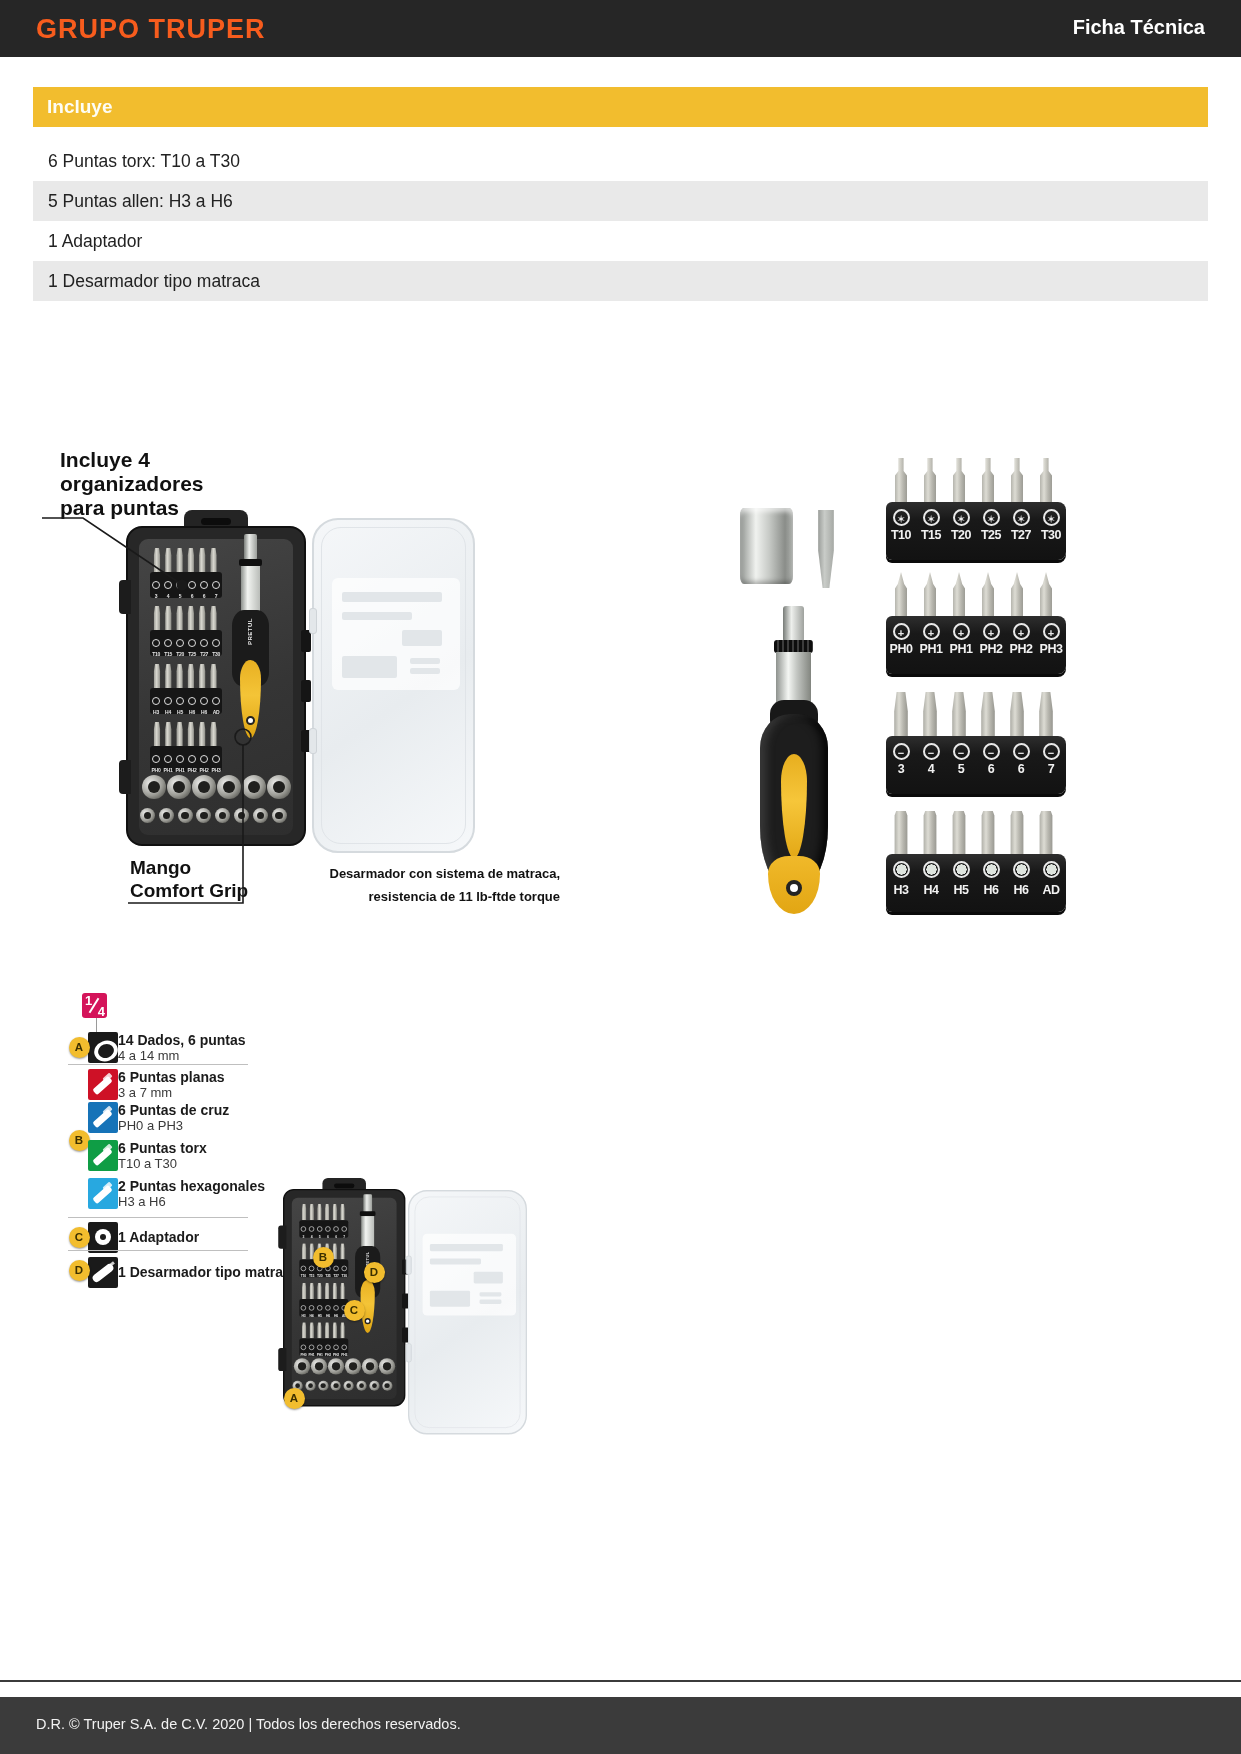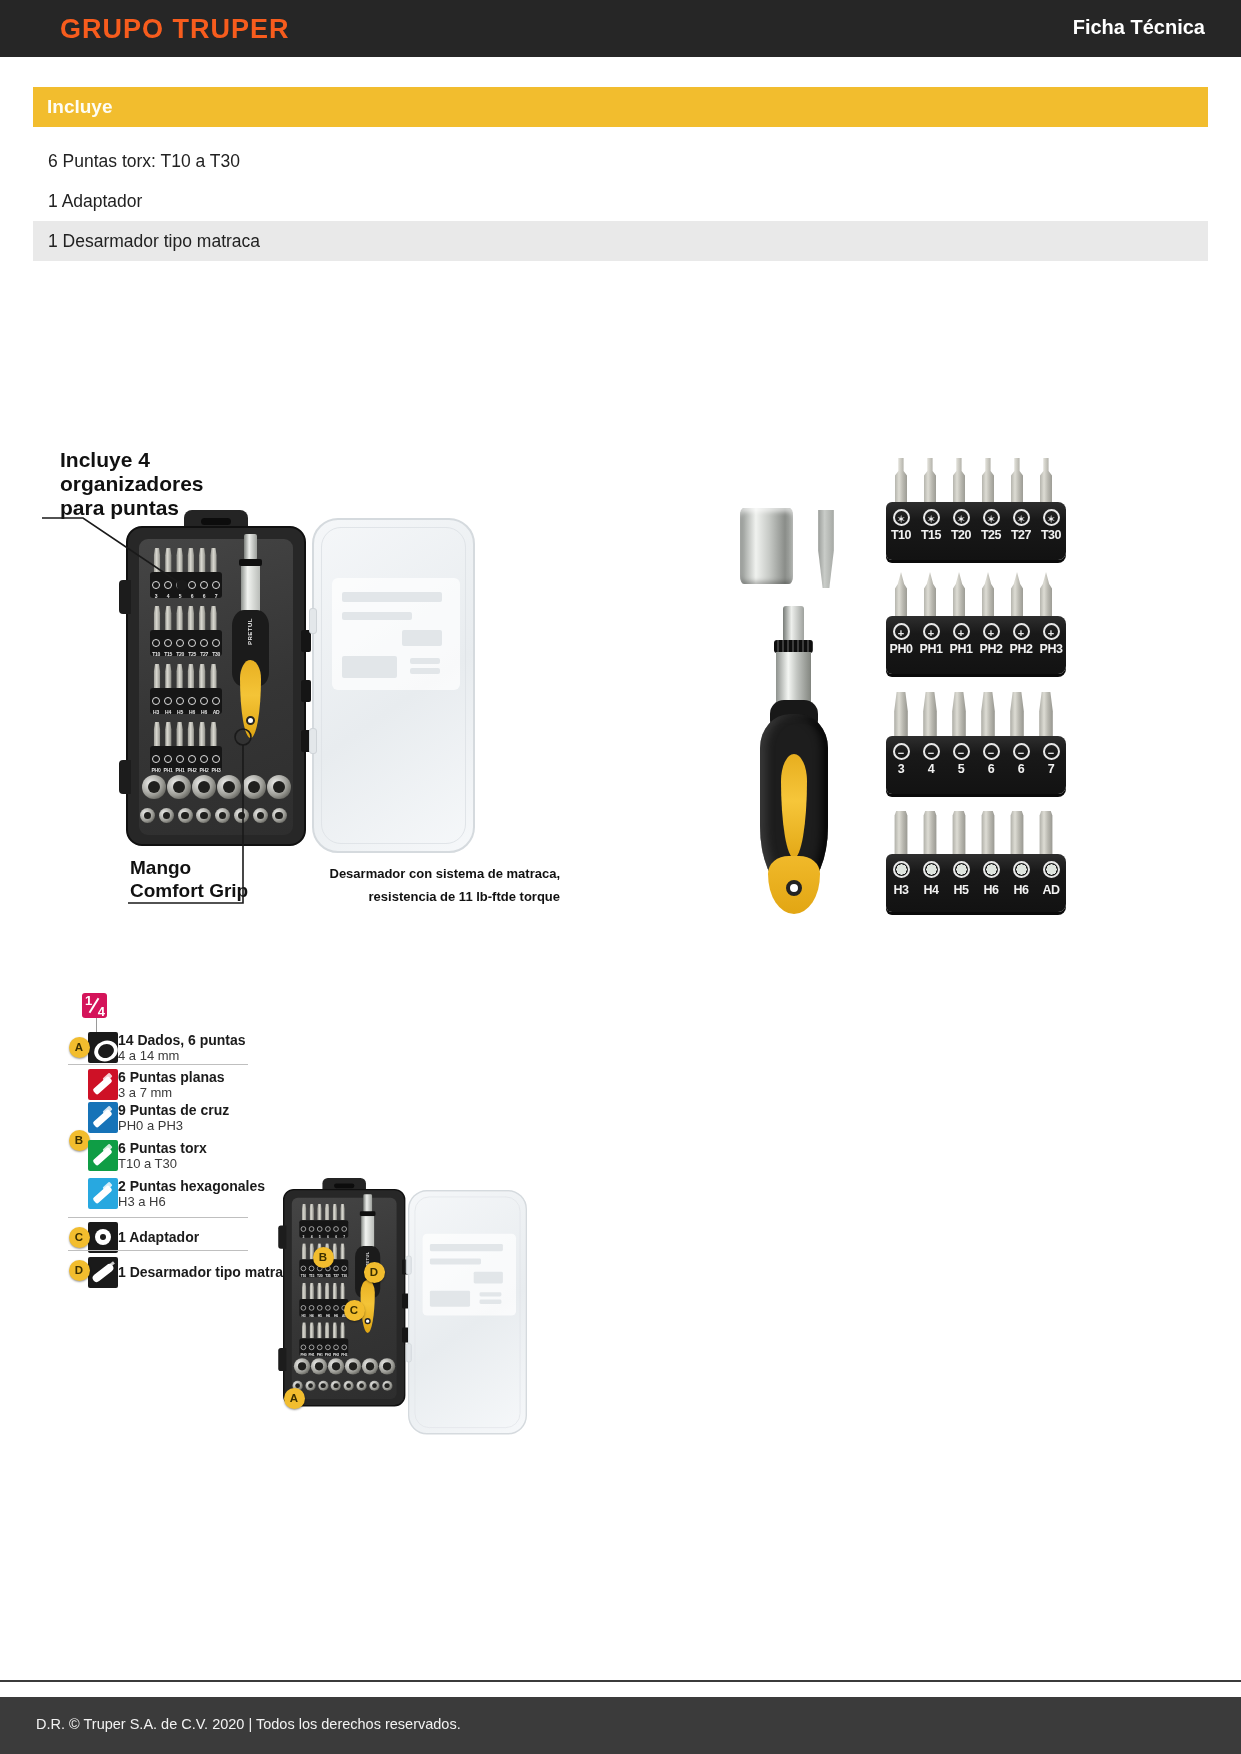--- a/index.html
+++ b/index.html
@@ -1,21 +1,21 @@
 <!DOCTYPE html>
 <html style="--accent-yellow: #f2bd2e; --brand-orange: #f75c1d; --header-black: #262626; --footer-gray: #3b3b3b; --row-gray: #e9e9e9; --badge-red: #d4145a; --marker-yellow: #f2bd2e;"><head>
 <meta charset="utf-8">
 <style>
   html,body{margin:0;padding:0;background:#fff;}
   .page{position:relative;width:1241px;height:1754px;background:#ffffff;overflow:hidden;
         font-family:"Liberation Sans","DejaVu Sans",sans-serif;color:#1d1d1d;}
   
   .topbar{position:absolute;left:0;top:0;width:1241px;height:57px;background:var(--header-black,#262626);}
   .logo{position:absolute;left:36px;top:14px;font-size:27px;font-weight:800;letter-spacing:1px;
-        color:var(--brand-orange,#f75c1d);margin-left:24px;}
+        color:var(--brand-orange,#f75c1d);}
   .doctype{position:absolute;right:36px;top:16px;font-size:20px;font-weight:600;color:#ffffff;}
   
   .secbar{position:absolute;left:33px;width:1175px;height:40px;background:var(--accent-yellow,#f2bd2e);
           color:#fdfdf5;font-size:19px;font-weight:700;line-height:40px;padding-left:14px;box-sizing:border-box;}
   
   .inc-list{position:absolute;left:33px;top:141px;width:1175px;margin:0;padding:0;list-style:none;}
   .inc-list li{height:40px;line-height:40px;padding-left:15px;font-size:17.5px;color:#222;}
   .inc-list li.alt{background:var(--row-gray,#e9e9e9);}
   
   .ann{position:absolute;font-weight:700;white-space:pre-line;color:#111;}
@@ -154,20 +154,21 @@
 <div class="page">
 
   <header class="topbar">
     <div class="logo">GRUPO TRUPER</div>
     <div class="doctype">Ficha Técnica</div>
   </header>
 
   <div class="secbar" style="top:87px">Incluye</div>
   <ul class="inc-list" id="inc-list">
       <li class="">6 Puntas torx: T10 a T30</li>
+      <li class="alt">5 Puntas allen: H3 a H6</li>
       <li class="">1 Adaptador</li>
       <li class="alt">1 Desarmador tipo matraca</li>
     </ul>
 
 
   <div class="ann ann-org">Incluye 4
 organizadores
 para puntas</div>
   <div class="ann ann-mango">Mango
 Comfort Grip</div>
@@ -430,21 +431,21 @@
         <div class="lg-icon" style="background: rgb(206, 17, 38);">
           <div class="lg-glyph bitg"></div>
         </div>
         <div class="lg-title">6 Puntas planas</div>
         <div class="lg-sub">3 a 7 mm</div>
       </div>
       <div class="lg-row" style="top: 1102px;">
         <div class="lg-icon" style="background: rgb(22, 115, 184);">
           <div class="lg-glyph bitg"></div>
         </div>
-        <div class="lg-title">9 Puntas de cruz</div>
+        <div class="lg-title">6 Puntas de cruz</div>
         <div class="lg-sub">PH0 a PH3</div>
       </div>
       <div class="marker" style="left: 68.5px; top: 1129.5px;">B</div>
       <div class="lg-row" style="top: 1140px;">
         <div class="lg-icon" style="background: rgb(15, 157, 69);">
           <div class="lg-glyph bitg"></div>
         </div>
         <div class="lg-title">6 Puntas torx</div>
         <div class="lg-sub">T10 a T30</div>
       </div>

